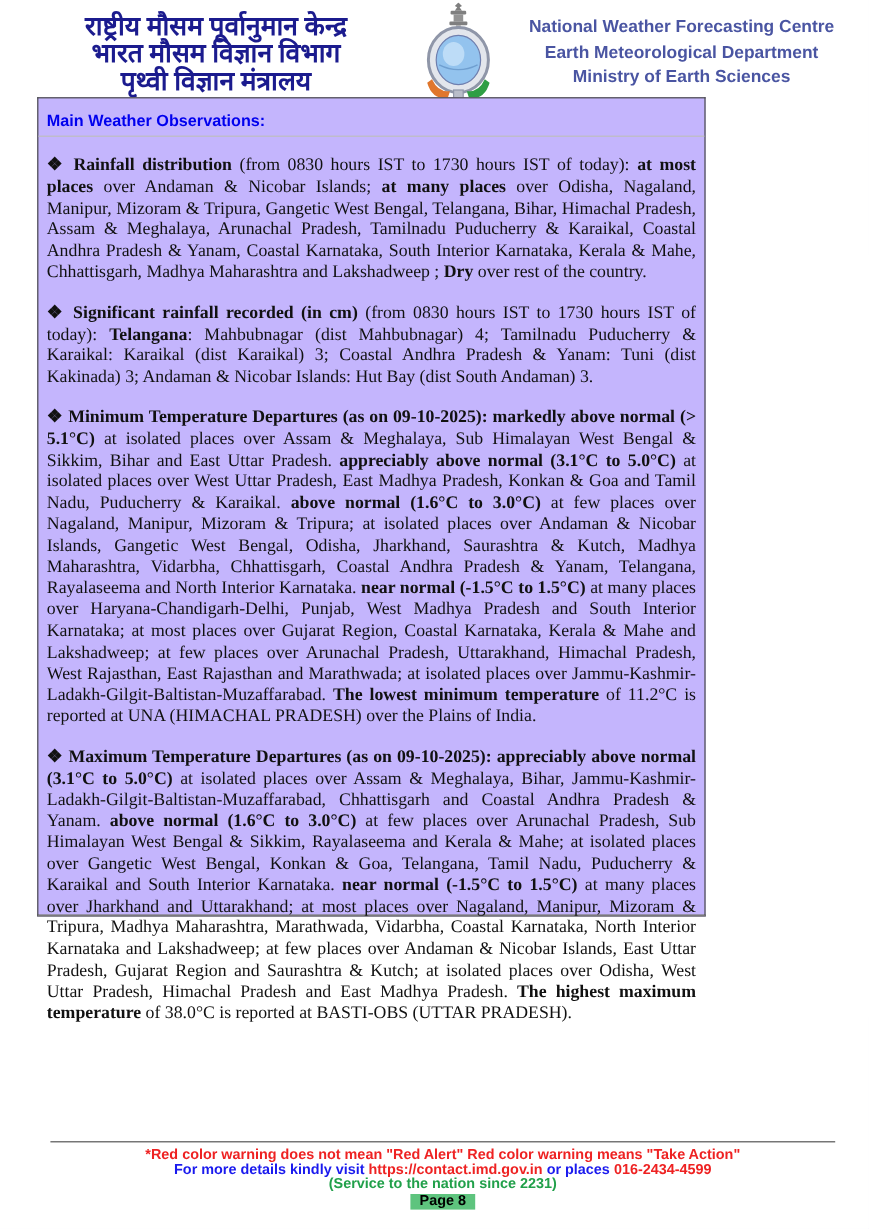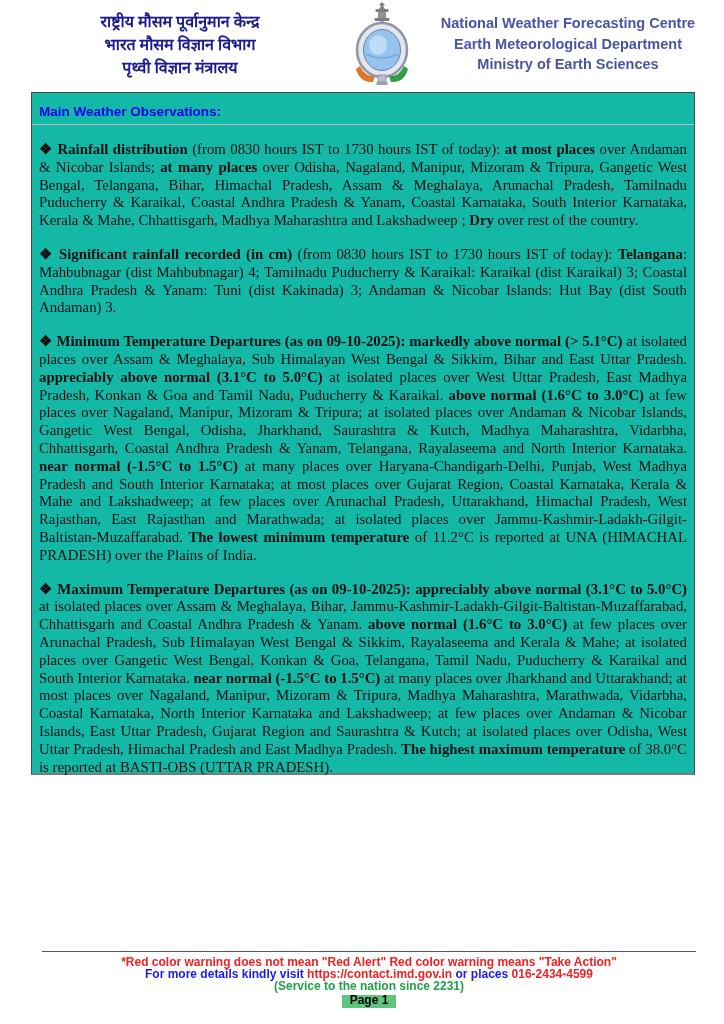--- a/index.html
+++ b/index.html
@@ -2,30 +2,30 @@
 <html><head>
 <meta charset="utf-8">
 <style>
   html,body{margin:0;padding:0;background:#ffffff;}
   .page{position:relative;width:724px;height:1024px;background:#fff;overflow:hidden;
         font-family:"Liberation Serif",serif;}
 
   
   .hdr{position:absolute;top:0;left:0;right:0;height:88px;}
   .org-hi{position:absolute;top:10px;left:52px;width:256px;text-align:center;
-          color:#1b1b8e;font-weight:bold;font-size:16px;line-height:23px;
+          color:#1b1b8e;font-weight:bold;font-size:22px;line-height:23px;
           font-family:"Liberation Serif",serif;}
   .logo{position:absolute;top:2px;left:342px;width:80px;height:84px;}
   .org-en{position:absolute;top:13px;right:18px;width:276px;text-align:center;
           color:#4a55a2;font-weight:bold;font-size:14.5px;line-height:20.5px;
           font-family:"Liberation Sans",sans-serif;}
 
   
-  .obs-box{position:absolute;top:92px;left:31px;width:664px;height:683px;
-           border:1.5px solid #4a4a4a;box-sizing:border-box;background:#14b8a6;
+  .obs-box{position:absolute;top:81px;left:31px;width:557px;height:683px;
+           border:1.5px solid #4a4a4a;box-sizing:border-box;background:#c4b5fd;
            border-bottom-color:#7a7a7a;border-bottom-width:2px;}
   .obs-title{margin:0;padding:11px 7px 5px 7px;font-family:"Liberation Sans",sans-serif;
              font-size:13.5px;font-weight:bold;color:#0000ee;border-bottom:1px solid #bdbdbd;}
   .obs-body{padding:0 7px;}
   .obs-para{margin:16px 0 0 0;font-size:14.8px;line-height:17.8px;text-align:justify;
             color:#111;}
   .obs-para .b{font-weight:bold;}
 
   
   .ftr{position:absolute;left:42px;width:654px;top:951px;text-align:center;
@@ -93,16 +93,16 @@
         <p class="obs-para"><span class="b">❖ Minimum Temperature Departures (as on 09-10-2025): markedly above normal (&gt; 5.1°C) </span><span>at isolated places over Assam &amp; Meghalaya, Sub Himalayan West Bengal &amp; Sikkim, Bihar and East Uttar Pradesh. </span><span class="b">appreciably above normal (3.1°C to 5.0°C) </span><span>at isolated places over West Uttar Pradesh, East Madhya Pradesh, Konkan &amp; Goa and Tamil Nadu, Puducherry &amp; Karaikal. </span><span class="b">above normal (1.6°C to 3.0°C) </span><span>at few places over Nagaland, Manipur, Mizoram &amp; Tripura; at isolated places over Andaman &amp; Nicobar Islands, Gangetic West Bengal, Odisha, Jharkhand, Saurashtra &amp; Kutch, Madhya Maharashtra, Vidarbha, Chhattisgarh, Coastal Andhra Pradesh &amp; Yanam, Telangana, Rayalaseema and North Interior Karnataka. </span><span class="b">near normal (-1.5°C to 1.5°C) </span><span>at many places over Haryana-Chandigarh-Delhi, Punjab, West Madhya Pradesh and South Interior Karnataka; at most places over Gujarat Region, Coastal Karnataka, Kerala &amp; Mahe and Lakshadweep; at few places over Arunachal Pradesh, Uttarakhand, Himachal Pradesh, West Rajasthan, East Rajasthan and Marathwada; at isolated places over Jammu-Kashmir-Ladakh-Gilgit-Baltistan-Muzaffarabad. </span><span class="b">The lowest minimum temperature </span><span>of 11.2°C is reported at UNA (HIMACHAL PRADESH) over the Plains of India.</span></p>
         <p class="obs-para"><span class="b">❖ Maximum Temperature Departures (as on 09-10-2025): appreciably above normal (3.1°C to 5.0°C) </span><span>at isolated places over Assam &amp; Meghalaya, Bihar, Jammu-Kashmir-Ladakh-Gilgit-Baltistan-Muzaffarabad, Chhattisgarh and Coastal Andhra Pradesh &amp; Yanam. </span><span class="b">above normal (1.6°C to 3.0°C) </span><span>at few places over Arunachal Pradesh, Sub Himalayan West Bengal &amp; Sikkim, Rayalaseema and Kerala &amp; Mahe; at isolated places over Gangetic West Bengal, Konkan &amp; Goa, Telangana, Tamil Nadu, Puducherry &amp; Karaikal and South Interior Karnataka. </span><span class="b">near normal (-1.5°C to 1.5°C) </span><span>at many places over Jharkhand and Uttarakhand; at most places over Nagaland, Manipur, Mizoram &amp; Tripura, Madhya Maharashtra, Marathwada, Vidarbha, Coastal Karnataka, North Interior Karnataka and Lakshadweep; at few places over Andaman &amp; Nicobar Islands, East Uttar Pradesh, Gujarat Region and Saurashtra &amp; Kutch; at isolated places over Odisha, West Uttar Pradesh, Himachal Pradesh and East Madhya Pradesh. </span><span class="b">The highest maximum temperature </span><span>of 38.0°C is reported at BASTI-OBS (UTTAR PRADESH).</span></p>
       </div>
   </section>
 
   <footer class="ftr">
     <hr class="foot-rule">
     <div class="f-red">*Red color warning does not mean "Red Alert" Red color warning means "Take Action"</div>
     <div id="contact-line"><span style="color: rgb(26, 26, 238);">For more details kindly visit </span><a href="#" style="color: rgb(238, 34, 34);">https://contact.imd.gov.in</a><span style="color: rgb(26, 26, 238);"> or places </span><span style="color: rgb(238, 34, 34);">016-2434-4599</span></div>
     <div class="f-green">(Service to the nation since 2231)</div>
-    <div class="page-badge">Page 1</div>
+    <div class="page-badge">Page 8</div>
   </footer>
 
 </div>
 
 </body></html>

